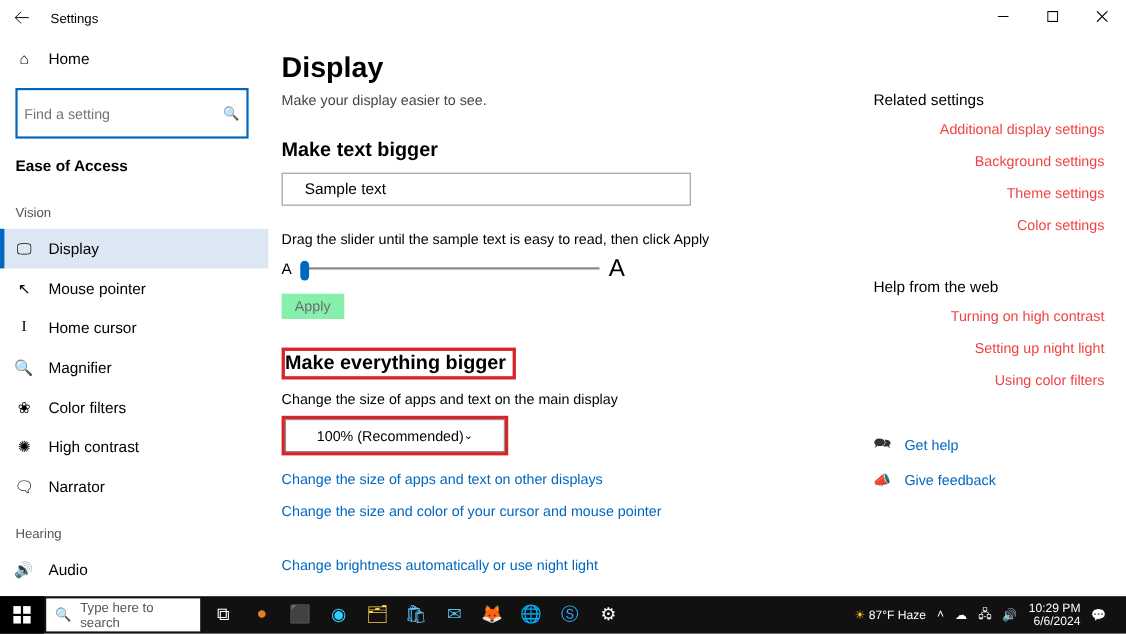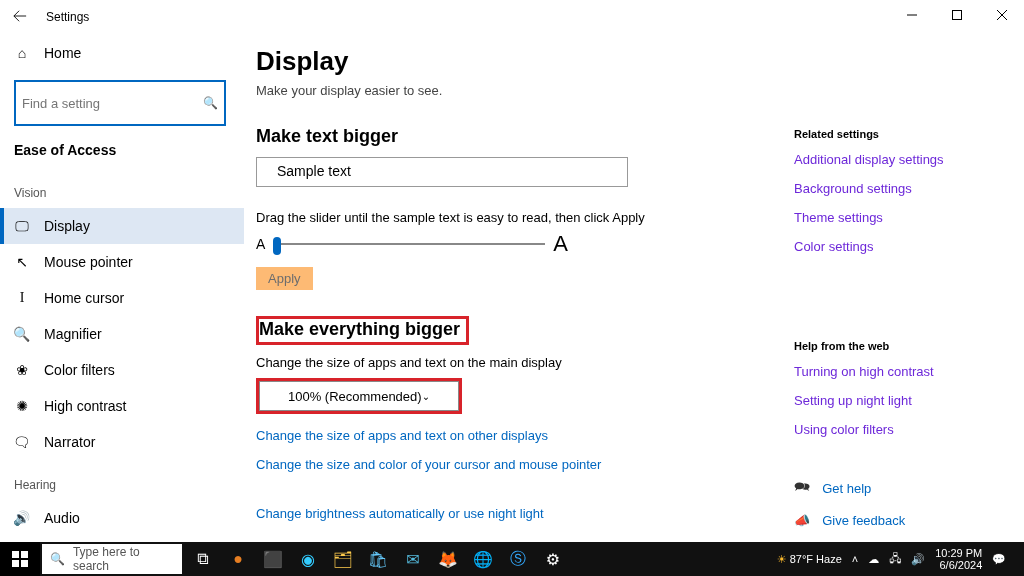--- a/index.html
+++ b/index.html
@@ -26,29 +26,29 @@
   h1 { font-size: 26px; font-weight: 600; margin-bottom: 6px; }
   .subtitle { font-size: 13px; color: #444; margin-bottom: 28px; }
   h2 { font-size: 18px; font-weight: 600; margin-bottom: 10px; }
   .sample-box { width: 372px; height: 30px; border: 1px solid #999; font-size: 14px; padding: 5px 20px; margin-bottom: 23px; }
   .hint { font-size: 13px; margin-bottom: 6px; }
   .slider-row { display:flex; align-items:center; gap:8px; margin-bottom:10px; width: 312px; }
   .A-sm { font-size: 14px; }
   .A-lg { font-size: 22px; }
   .slider { flex:1; height: 2px; background: #888; position:relative; }
   .thumb { position:absolute; left:0; top:-6px; width:8px; height:18px; background:#0067c0; border-radius:4px; }
-  .apply { font-size:13px; padding:4px 12px; background:#fdba74; color:#6d6d6d; border:none; }
+  .apply { font-size:13px; padding:4px 12px; background:#86efac; color:#6d6d6d; border:none; }
   .redbox1 { border: 3px solid #d8232a; display:inline-block; padding: 0 6px 2px 0; margin-bottom:6px; }
   .sub { font-size: 13px; margin: 4px 0 8px 0; }
   .redbox2 { border: 3px solid #d8232a; display:inline-block; }
   .dropdown { width: 200px; height: 30px; border:1px solid #888; display:flex; align-items:center; justify-content:center; padding:0 8px; font-size:13px; }
   .link { color:#0067c0; font-size:13px; display:block; margin: 14px 0 0 0; cursor:pointer; }
   .right-pane { width: 230px; padding: 48px 20px 0 0; }
-  .rp-head { font-size: 11px; font-weight:700; margin-bottom: 12px; margin-top: 46px; }
-  .rp-link { color:#6d28d9; font-size: 13px; display:block; margin-bottom: 14px; cursor:pointer; }
+  .rp-head { font-size: 14px; font-weight:400; margin-bottom: 12px; }
+  .rp-link { color:#ef4444; font-size: 13px; display:block; margin-bottom: 14px; cursor:pointer;text-align:right; }
   .rp-gap { height: 26px; }
   .rp-row { display:flex; align-items:center; gap:12px; font-size:13px; color:#0067c0; margin-bottom:14px; }
   .rp-row .ic { color:#333; }
   .taskbar { position:absolute; bottom:0; left:0; right:0; height:34px; background:#111; display:flex; align-items:center; color:#fff; font-size:12px; }
   .tb-start { width:40px; height:34px; display:flex; align-items:center; justify-content:center; background:#000; }
   .tb-search { display:flex; align-items:center; background:#fff; color:#555; height:30px; width:140px; padding:0 8px; gap:8px; margin-left:2px; font-size:12px; }
   .tb-icons { display:flex; align-items:center; gap:1px; margin-left:4px; }
   .tb-ico { width:34px; height:34px; display:flex; align-items:center; justify-content:center; font-size:16px; }
   .tb-right { margin-left:auto; display:flex; align-items:center; gap:10px; padding-right:18px; font-size:11px; }
   .tb-time { text-align:right; line-height:1.1; }

